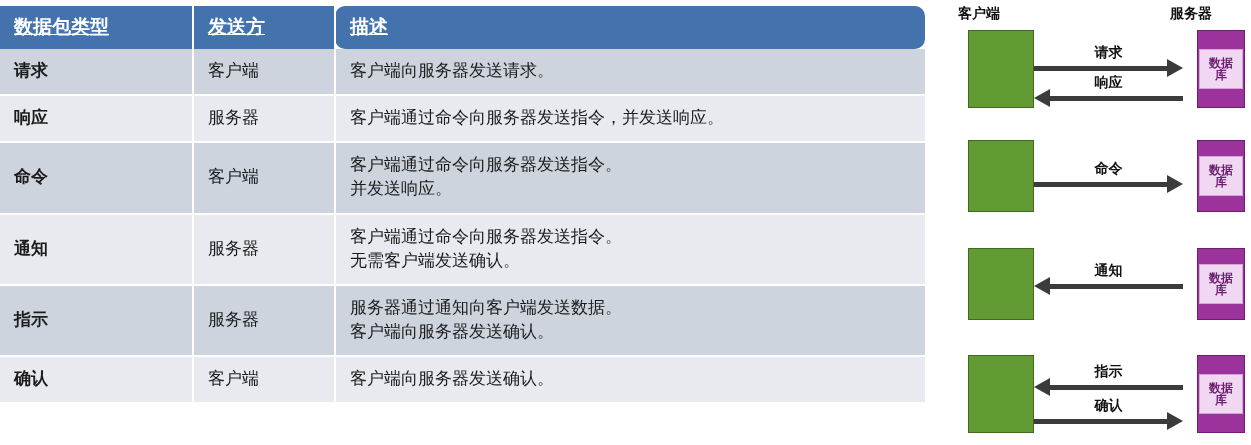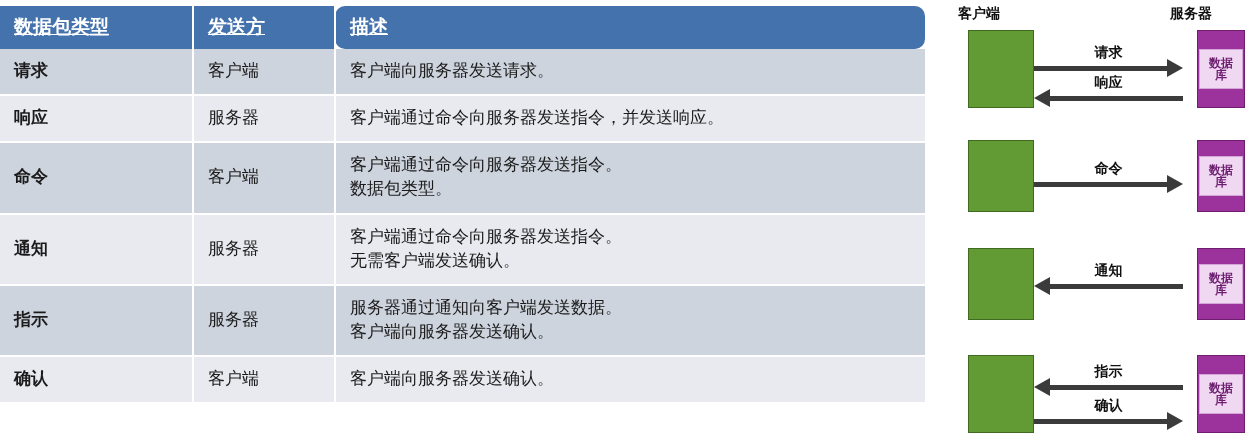--- a/index.html
+++ b/index.html
@@ -175,21 +175,21 @@
           <td class="c-desc">
             <span class="desc-line">客户端通过命令向服务器发送指令，并发送响应。</span>
           </td>
         </tr>
 
         <tr class="odd">
           <td class="c-type">命令</td>
           <td class="c-sender">客户端</td>
           <td class="c-desc">
             <span class="desc-line">客户端通过命令向服务器发送指令。</span>
-            <span class="desc-line">数据包类型。</span>
+            <span class="desc-line">并发送响应。</span>
           </td>
         </tr>
 
         <tr class="even">
           <td class="c-type">通知</td>
           <td class="c-sender">服务器</td>
           <td class="c-desc">
             <span class="desc-line">客户端通过命令向服务器发送指令。</span>
             <span class="desc-line">无需客户端发送确认。</span>
           </td>

